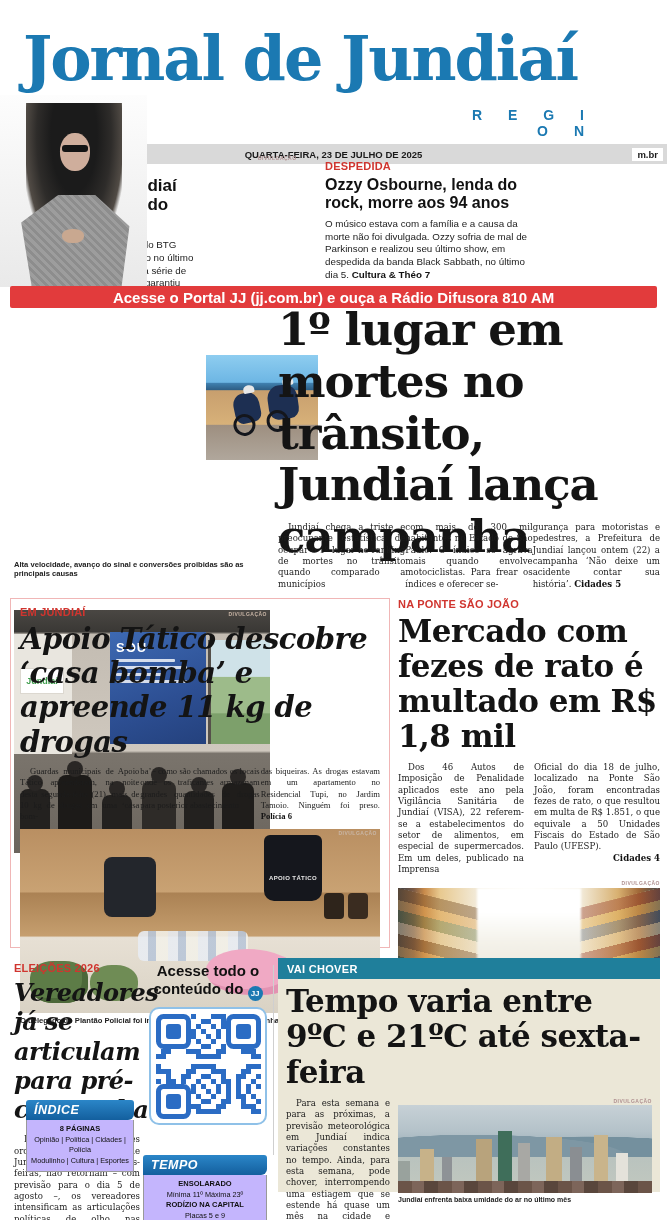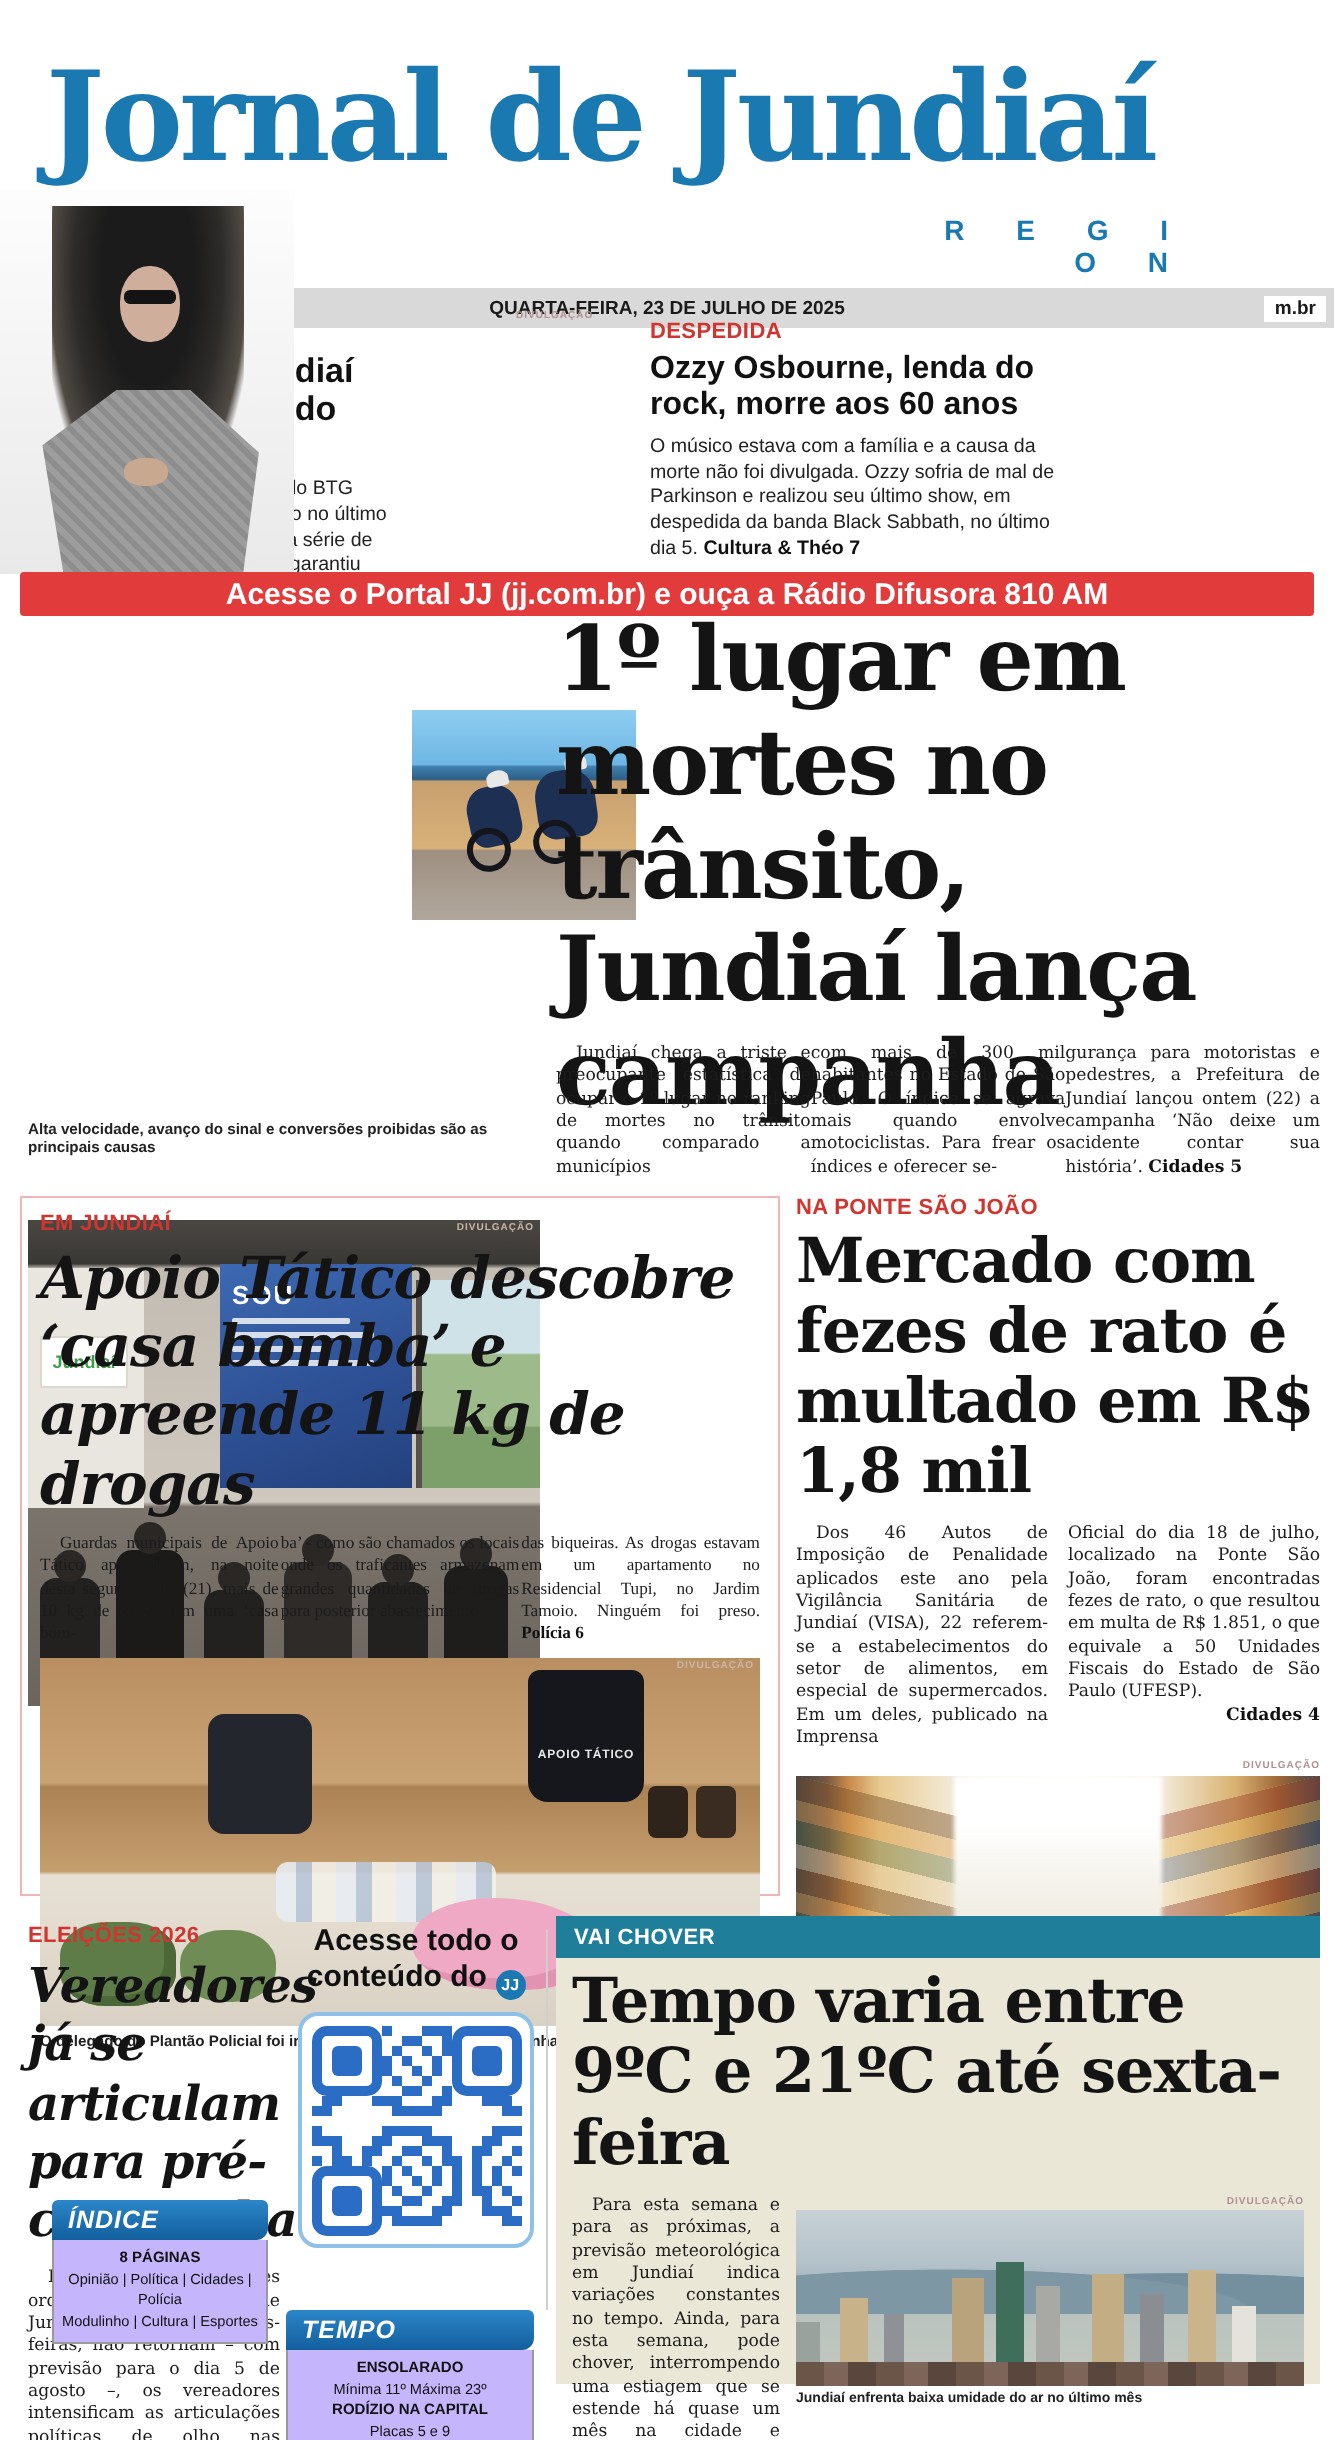--- a/index.html
+++ b/index.html
@@ -230,21 +230,21 @@
     <div class="rider r1">
         <span class="helmet"></span>
       </div>
     <div class="rider r2">
         <span class="helmet"></span>
       </div>
   </div>
 
   <div class="story-ozzy">
     <div class="kicker">DESPEDIDA</div>
-    <div class="hl-sans" style="font-size:16px">Ozzy Osbourne, lenda do rock, morre aos 60 anos</div>
+    <div class="hl-sans" style="font-size:16px">Ozzy Osbourne, lenda do rock, morre aos 94 anos</div>
     <div class="body-sans"><span>O músico estava com a família e a causa da morte não foi divulgada. Ozzy sofria de mal de Parkinson e realizou seu último show, em despedida da banda Black Sabbath, no último dia 5. </span><span class="secref">Cultura &amp; Théo 7</span></div>
   </div>
 
   <div class="banner">
     <span>Acesse o Portal JJ (jj.com.br) e ouça a Rádio Difusora 810 AM</span>
   </div>
 
   <div class="photo photo-main">
     <span class="credit-in credit">DIVULGAÇÃO</span>
     <div class="pm-wall"></div>

